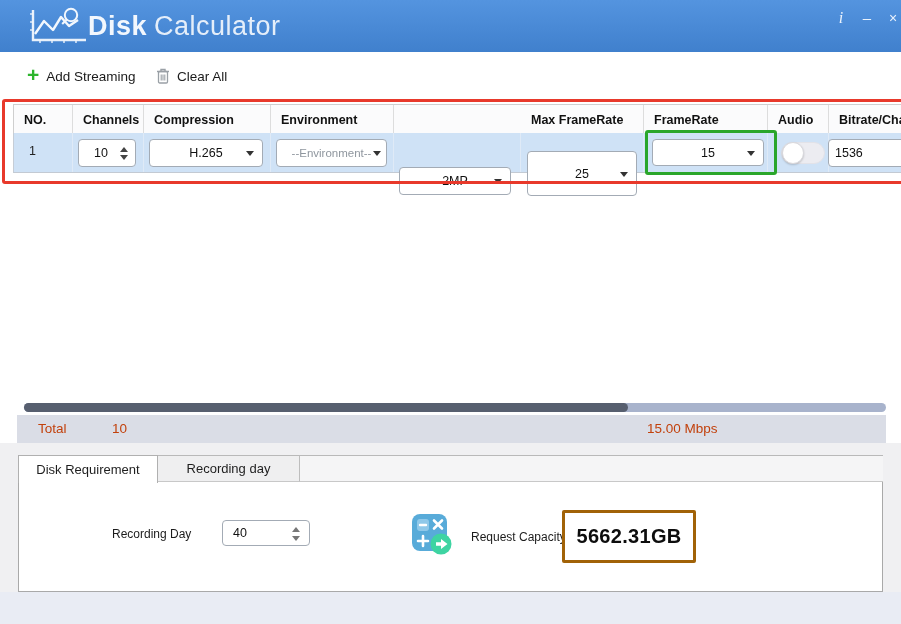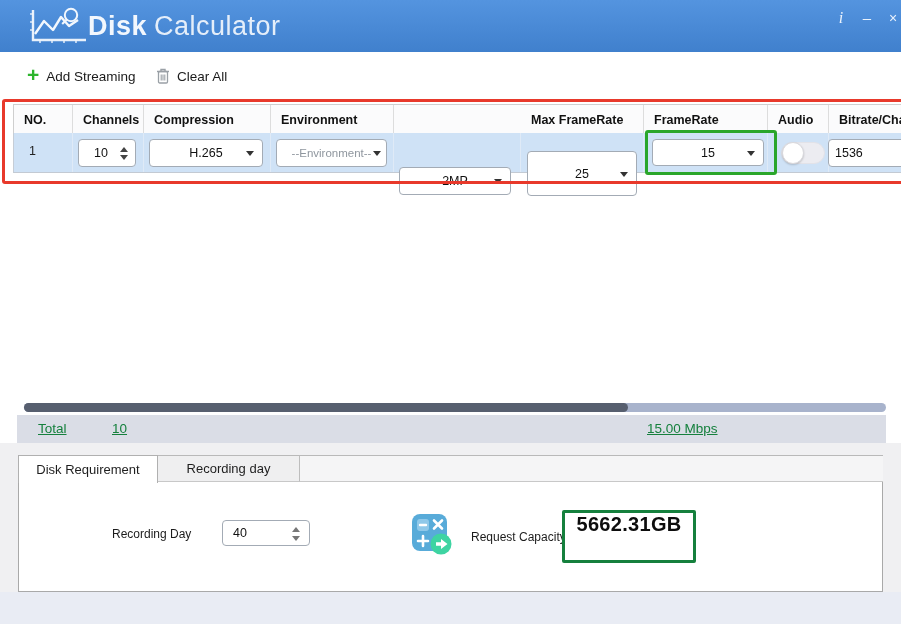--- a/index.html
+++ b/index.html
@@ -60,21 +60,21 @@
   #audio-knob{position:absolute;left:0px;top:-1px;width:22px;height:22px;border-radius:50%;
     background:#fff;border:1px solid #d8d8dd;box-sizing:border-box;
     box-shadow:0 1px 2px rgba(0,0,0,.18);}
 
   
   #sb-track{left:24px;top:403px;width:862px;height:9px;border-radius:5px;background:#a8b3cc;}
   #sb-thumb{left:24px;top:403px;width:604px;height:9px;border-radius:5px;background:#575f6f;cursor:grab;}
 
   
   #totalrow{left:17px;top:415px;width:869px;height:28px;background:#dadde6;}
-  #totalrow span{position:absolute;top:6px;font-size:13.5px;color:#15803d;text-decoration:underline;}
+  #totalrow span{position:absolute;top:6px;font-size:13.5px;color:#c2410c;}
 
   
   #bg-lower{left:0;top:443px;width:901px;height:149px;background:#f0f0f2;}
   #bg-bottom{left:0;top:592px;width:901px;height:32px;background:#e9ecf4;}
 
   
   #panel{left:18px;top:455px;width:865px;height:137px;background:#fff;
     border:1px solid #a9a9a9;box-sizing:border-box;}
   #tabstrip{left:18px;top:455px;width:865px;height:27px;background:#f5f5f6;
     border-top:1px solid #b9b9b9;border-bottom:1px solid #c8c8c8;box-sizing:border-box;}
@@ -82,22 +82,22 @@
     justify-content:center;font-size:13px;color:#1e1e1e;cursor:pointer;box-sizing:border-box;}
   #tab-disk{left:18px;width:140px;background:#fff;border-top:1px solid #b0b0b0;
     border-left:1px solid #b0b0b0;border-right:1px solid #b0b0b0;height:28px;z-index:3;}
   #tab-rec{left:158px;width:142px;background:#efeff0;border-top:1px solid #b9b9b9;
     border-right:1px solid #bdbdbd;border-bottom:1px solid #c8c8c8;z-index:2;}
 
   
   #lbl-recday{left:112px;top:527px;font-size:12px;color:#1c1c1c;}
   #spin-recday{left:222px;top:520px;width:88px;height:26px;}
   #lbl-reqcap{left:471px;top:530px;font-size:12px;color:#1c1c1c;}
-  #cap-box{left:562px;top:510px;width:128px;height:47px;border:3px solid #15803d;
-    border-radius:2px;display:flex;align-items:flex-start;justify-content:center;z-index:6;background:#fff;}
+  #cap-box{left:562px;top:510px;width:128px;height:47px;border:3px solid #a16207;
+    border-radius:2px;display:flex;align-items:center;justify-content:center;z-index:6;background:#fff;}
   #cap-value{font-size:20px;font-weight:bold;color:#0d0d0d;letter-spacing:.3px;}
 
   
   .anno{position:absolute;pointer-events:none;z-index:40;background:transparent;border-radius:3px;}
   #anno-red{left:2px;top:99px;width:915px;height:79px;border:3px solid #e8392b;}
   #anno-green{left:645px;top:130px;width:126px;height:39px;border:3px solid #2aa62a;z-index:41;}
 </style>
 </head>
 <body>
 

